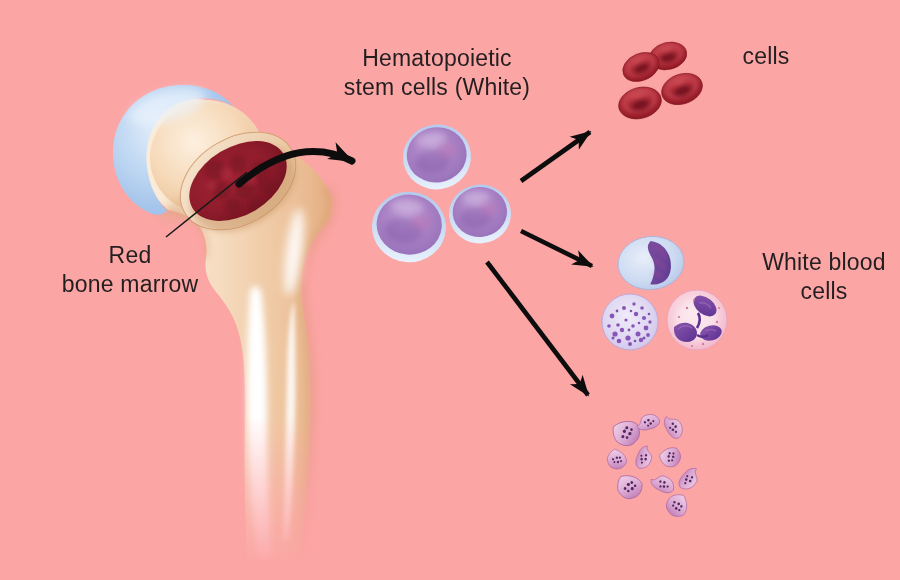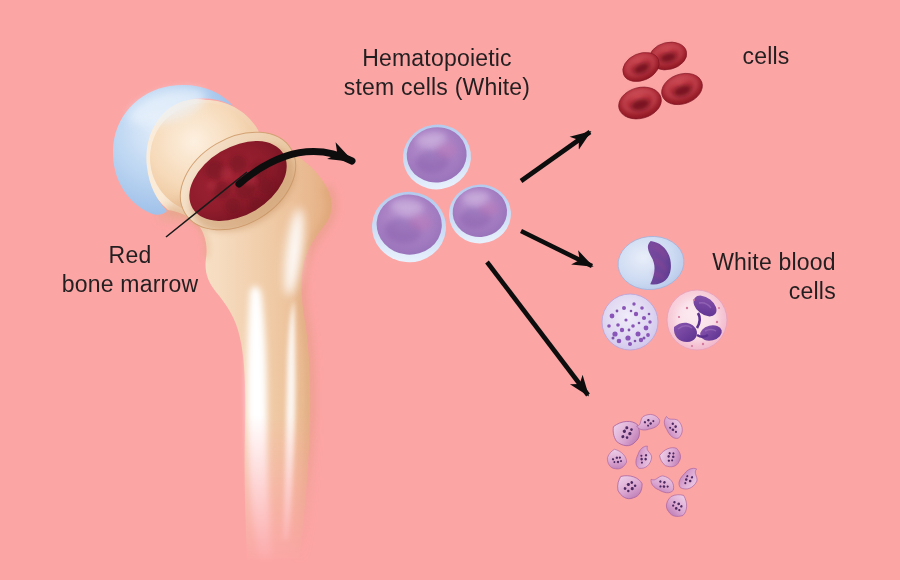--- a/index.html
+++ b/index.html
@@ -355,17 +355,17 @@
   <span>Hematopoietic</span>
   <span>stem cells (White)</span>
 </div>
 <div class="lbl" style="left:130px;top:211px;margin-top:30px;">
   <span>Red</span>
   <span>bone marrow</span>
 </div>
 <div class="lbl" style="left:766px;top:42px;">
   <span>cells</span>
 </div>
-<div class="lbl" style="left:774px;top:248px;text-align:right;">
+<div class="lbl" style="left:824px;top:248px;">
   <span>White blood</span>
   <span>cells</span>
 </div>
 </div>
 
 </body></html>

